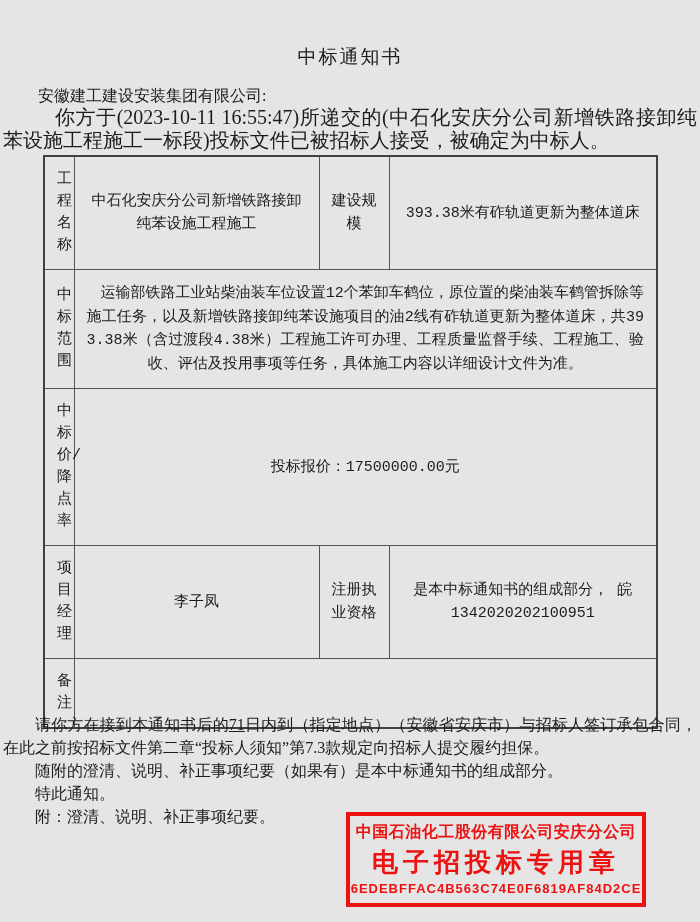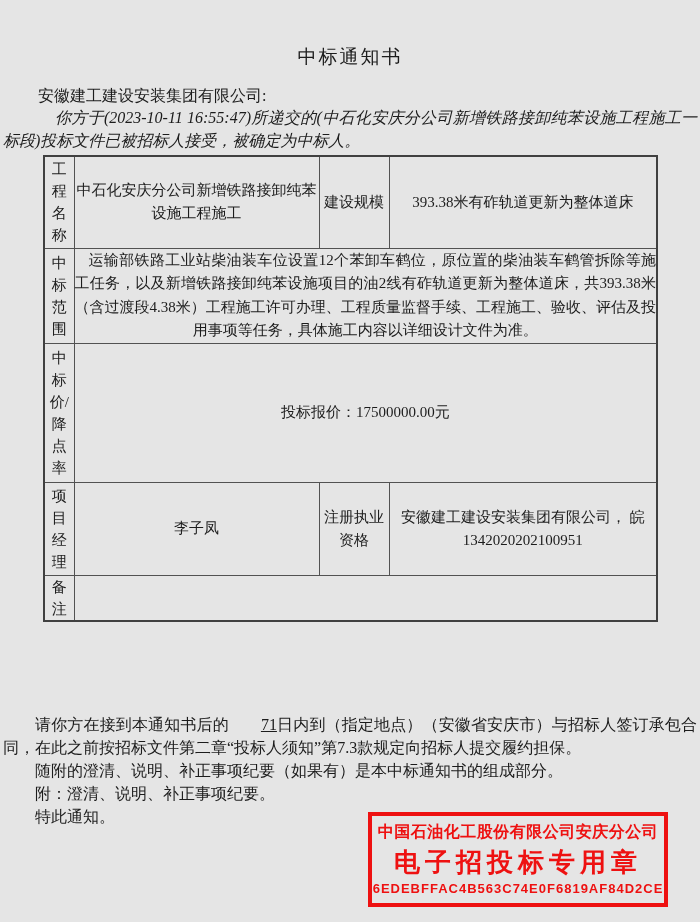--- a/index.html
+++ b/index.html
@@ -14,35 +14,36 @@
   .doc-title{
     position:absolute;top:44px;left:0;width:700px;
     text-align:center;font-size:19px;letter-spacing:2px;
   }
   .salutation{
     position:absolute;top:86px;left:38px;
     font-size:16px;
   }
   .intro{
     position:absolute;top:106px;left:3px;width:694px;
-    font-size:16px;line-height:23px;
+    font-size:20px;line-height:23px;
     text-align:justify;text-indent:52px;
-    word-break:break-all;margin:0;font-style:italic;
+    word-break:break-all;margin:0;
   }
   table.award{
     position:absolute;left:43px;top:155px;
     border-collapse:collapse;table-layout:fixed;
     width:613px;
     border:2px solid #404040;
     font-size:15px;
   }
   table.award td{
     border:1px solid #525252;
-    padding:0;
+    padding:12px;
     vertical-align:middle;
+    font-family:Liberation Mono, monospace;
   }
   td.lbl{
     text-align:center;
     line-height:22px;
     padding:0 3px;
     word-break:break-all;
   }
   td.center-cell{text-align:center;line-height:23px;padding:0 4px;}
   td.scope-cell{
     text-align:justify;
@@ -55,28 +56,28 @@
   td.cert-cell{
     text-align:center;line-height:23px;padding:0 10px;
   }
   .closing{
     position:absolute;top:713px;left:3px;width:694px;
     font-size:16px;line-height:23px;
     margin:0;
   }
   .closing p{margin:0;text-indent:32px;text-align:justify;word-break:break-all;}
   .closing p.no-justify{text-align:left;}
-  .u{text-decoration:underline;padding-left:32px;}
+  .u{text-decoration:underline;}
   .signature{
     position:absolute;top:845px;right:8px;
     text-align:right;font-size:16px;line-height:22px;
     z-index:1;
   }
   .stamp{
-    position:absolute;left:368px;top:812px;
+    position:absolute;left:346px;top:812px;
     width:300px;height:95px;
     box-sizing:border-box;
     border:4px solid #ee1111;
     background:transparent;
     z-index:5;
     display:flex;flex-direction:column;justify-content:space-between;
     align-items:center;
     padding:6px 0 7px 0;
     color:#ee1111;text-align:center;
   }
@@ -126,34 +127,34 @@
       <td class="scope-cell" colspan="3">运输部铁路工业站柴油装车位设置12个苯卸车鹤位，原位置的柴油装车鹤管拆除等施工任务，以及新增铁路接卸纯苯设施项目的油2线有砟轨道更新为整体道床，共393.38米（含过渡段4.38米）工程施工许可办理、工程质量监督手续、工程施工、验收、评估及投用事项等任务，具体施工内容以详细设计文件为准。</td>
     </tr>
     <tr style="height:139px;">
       <td class="lbl">中标价/降点率</td>
       <td class="center-cell" colspan="3">投标报价：17500000.00元</td>
     </tr>
     <tr style="height:93px;">
       <td class="lbl">项目经理</td>
       <td class="center-cell">李子凤</td>
       <td class="center-cell">注册执业资格</td>
-      <td class="cert-cell">安徽建工建设安装集团有限公司， 皖1342020202100951</td>
+      <td class="cert-cell">是本中标通知书的组成部分， 皖1342020202100951</td>
     </tr>
     <tr style="height:46px;">
       <td class="lbl">备注</td>
       <td class="center-cell" colspan="3"></td>
     </tr>
   </tbody>
     </table>
 
   <div class="closing">
     <p><span>请你方在接到本通知书后的</span><span class="u">71</span><span>日内到（指定地点）（安徽省安庆市）与招标人签订承包合同，在此之前按招标文件第二章“投标人须知”第7.3款规定向招标人提交履约担保。</span></p>
     <p>随附的澄清、说明、补正事项纪要（如果有）是本中标通知书的组成部分。</p>
+    <p class="no-justify">特此通知。</p>
     <p class="no-justify">附：澄清、说明、补正事项纪要。</p>
-    <p class="no-justify">特此通知。</p>
   </div>
 
   <div class="signature">
   </div>
 
   <div class="stamp">
     <div class="stamp-company">中国石油化工股份有限公司安庆分公司</div>
     <div class="stamp-title">电子招投标专用章</div>
     <div class="stamp-code">6EDEBFFAC4B563C74E0F6819AF84D2CE</div>
   </div>

